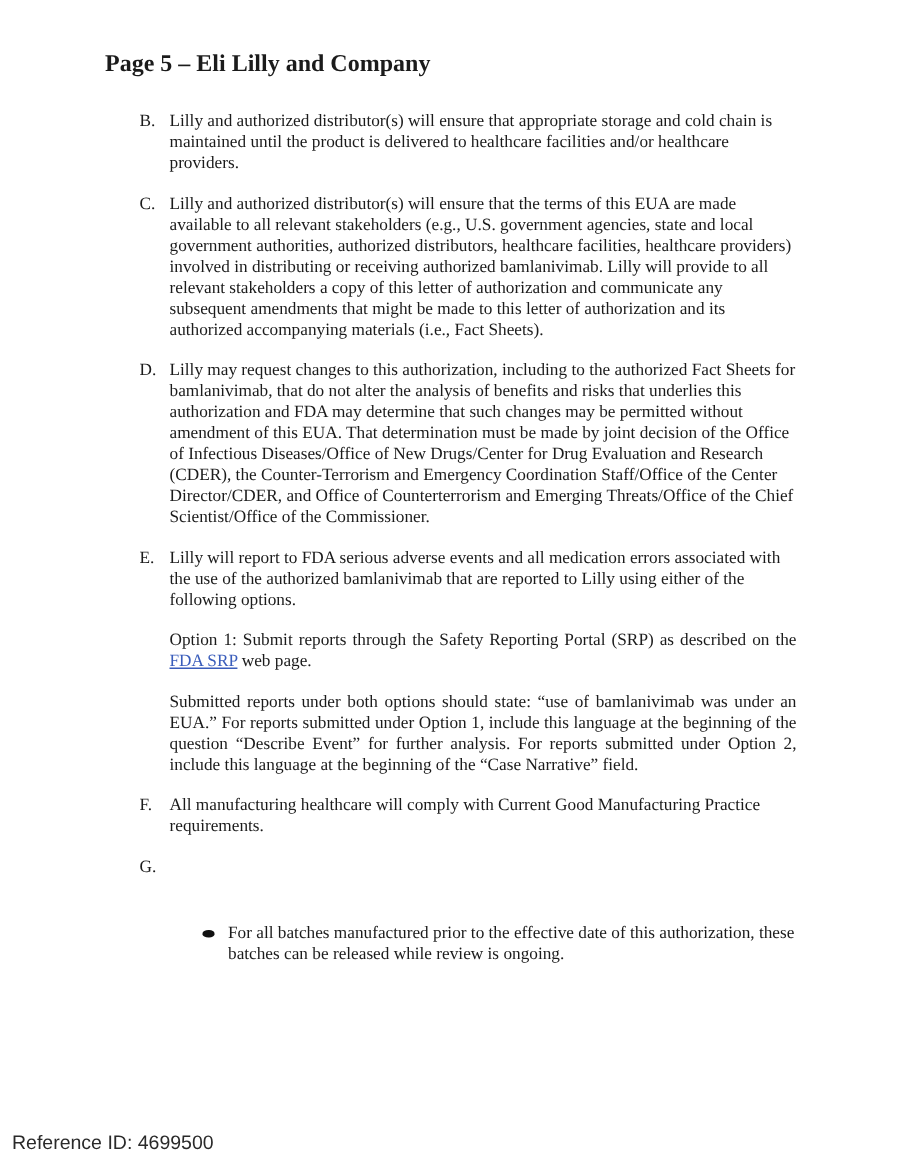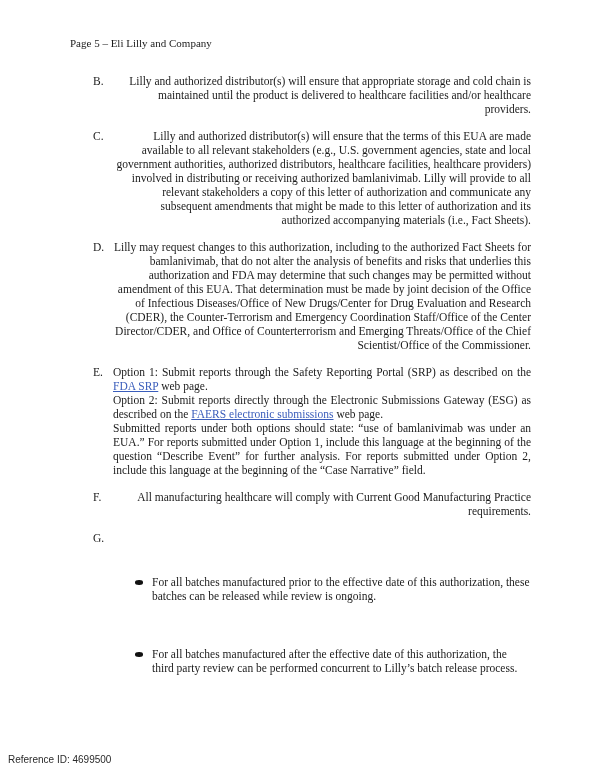--- a/index.html
+++ b/index.html
@@ -12,23 +12,24 @@
     background: #ffffff;
     position: relative;
     font-family: "Liberation Serif", "DejaVu Serif", serif;
     color: #1b1b1b;
     overflow: hidden;
   }
   .page-header {
     position: absolute;
     left: 70px;
     top: 36px;
-    font-size: 11px;
+    font-size: 16px;
     line-height: 14px;
     white-space: nowrap;
+    font-weight: bold;
   }
   .content {
     position: absolute;
     left: 93px;
     top: 74px;
     width: 438px;
     font-size: 11.5px;
     line-height: 14px;
   }
   .list-item {
@@ -36,23 +37,24 @@
     grid-template-columns: 20px 1fr;
     margin-bottom: 13px;
   }
   .item-letter {
     grid-column: 1;
   }
   .item-body {
     grid-column: 2;
   }
   .item-text {
-    text-align: right;
+    text-align: left;
   }
   .subpara {
+    margin-top: 13px;
     text-align: justify;
   }
   .doc-link {
     color: #3a5dbb;
     text-decoration: underline;
     cursor: pointer;
   }
   .bullet-list {
     margin-top: 13px;
     padding-left: 22px;
@@ -74,21 +76,21 @@
     border-radius: 50% 45% 45% 50% / 50% 50% 50% 50%;
   }
   .bullet-text {
     flex: 1;
   }
   .page-footer {
     position: absolute;
     left: 8px;
     top: 754px;
     font-family: "Liberation Sans", "DejaVu Sans", sans-serif;
-    font-size: 10px;
+    font-size: 13px;
     color: #2a2a2a;
   }
 </style>
 </head>
 <body>
 
 <div class="page-header">Page 5 – Eli Lilly and Company</div>
 
 <div class="content">
 
@@ -109,25 +111,23 @@
   <div class="list-item">
     <span class="item-letter">D.</span>
     <div class="item-body">
       <div class="item-text">Lilly may request changes to this authorization, including to the authorized Fact Sheets for bamlanivimab, that do not alter the analysis of benefits and risks that underlies this authorization and FDA may determine that such changes may be permitted without amendment of this EUA.  That determination must be made by joint decision of the Office of Infectious Diseases/Office of New Drugs/Center for Drug Evaluation and Research (CDER), the Counter-Terrorism and Emergency Coordination Staff/Office of the Center Director/CDER, and Office of Counterterrorism and Emerging Threats/Office of the Chief Scientist/Office of the Commissioner.</div>
     </div>
   </div>
 
   <div class="list-item">
     <span class="item-letter">E.</span>
     <div class="item-body">
+      <div class="item-text">Lilly will report to FDA serious adverse events and all medication errors associated with the use of the authorized bamlanivimab that are reported to Lilly using either of the following options.</div>
       <div class="subpara">
         <span>Option 1: Submit reports through the Safety Reporting Portal (SRP) as described on the </span><a class="doc-link">FDA SRP</a><span> web page.</span>
-      </div>
-      <div class="subpara">
-        <span>Option 2: Submit reports directly through the Electronic Submissions Gateway (ESG) as described on the </span><a class="doc-link">FAERS electronic submissions</a><span> web page.</span>
       </div>
       <div class="subpara">Submitted reports under both options should state: “use of bamlanivimab was under an EUA.” For reports submitted under Option 1, include this language at the beginning of the question “Describe Event” for further analysis. For reports submitted under Option 2, include this language at the beginning of the “Case Narrative” field.</div>
     </div>
   </div>
 
   <div class="list-item">
     <span class="item-letter">F.</span>
     <div class="item-body">
       <div class="item-text">All manufacturing healthcare will comply with Current Good Manufacturing Practice requirements.</div>
     </div>
@@ -136,25 +136,19 @@
   <div class="list-item">
     <span class="item-letter">G.</span>
     <div class="item-body">
       <div class="bullet-list">
         <div class="bullet-item">
           <span class="bullet-marker">
               <span class="oval"></span>
             </span>
           <span class="bullet-text">For all batches manufactured prior to the effective date of this authorization, these batches can be released while review is ongoing.</span>
         </div>
-        <div class="bullet-item">
-          <span class="bullet-marker">
-              <span class="oval"></span>
-            </span>
-          <span class="bullet-text">For all batches manufactured after the effective date of this authorization, the third party review can be performed concurrent to Lilly’s batch release process.</span>
-        </div>
       </div>
     </div>
   </div>
 
 </div>
 
 <div class="page-footer">Reference ID: 4699500</div>
 
 </body></html>

